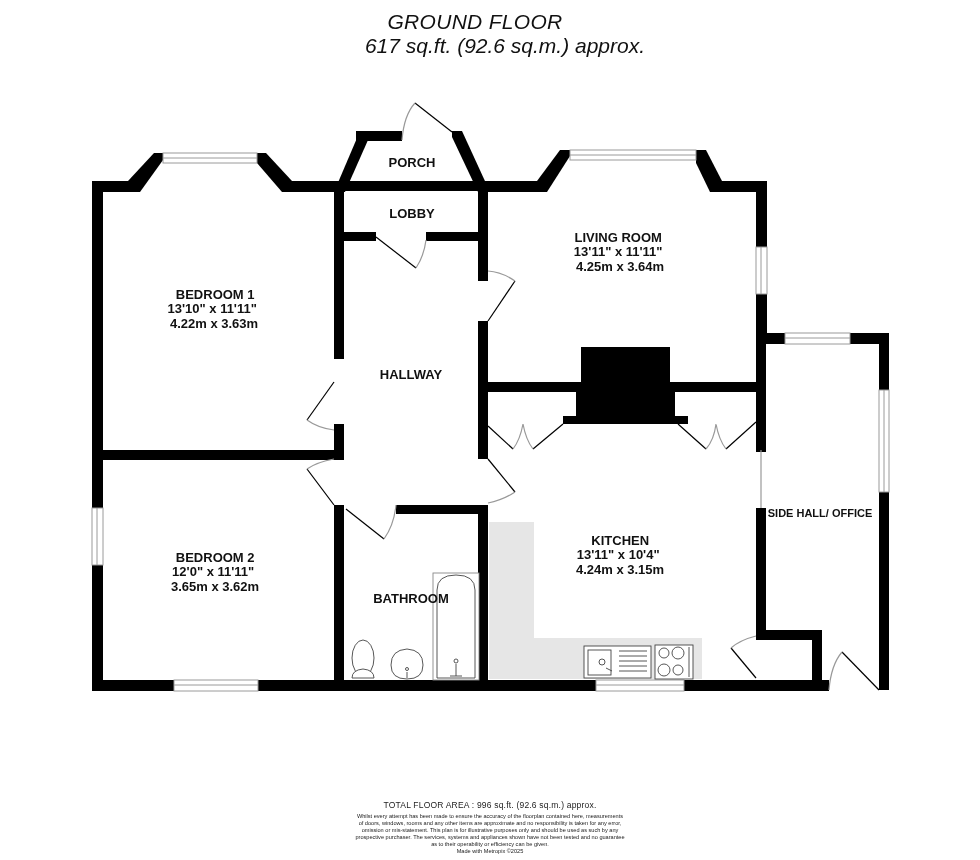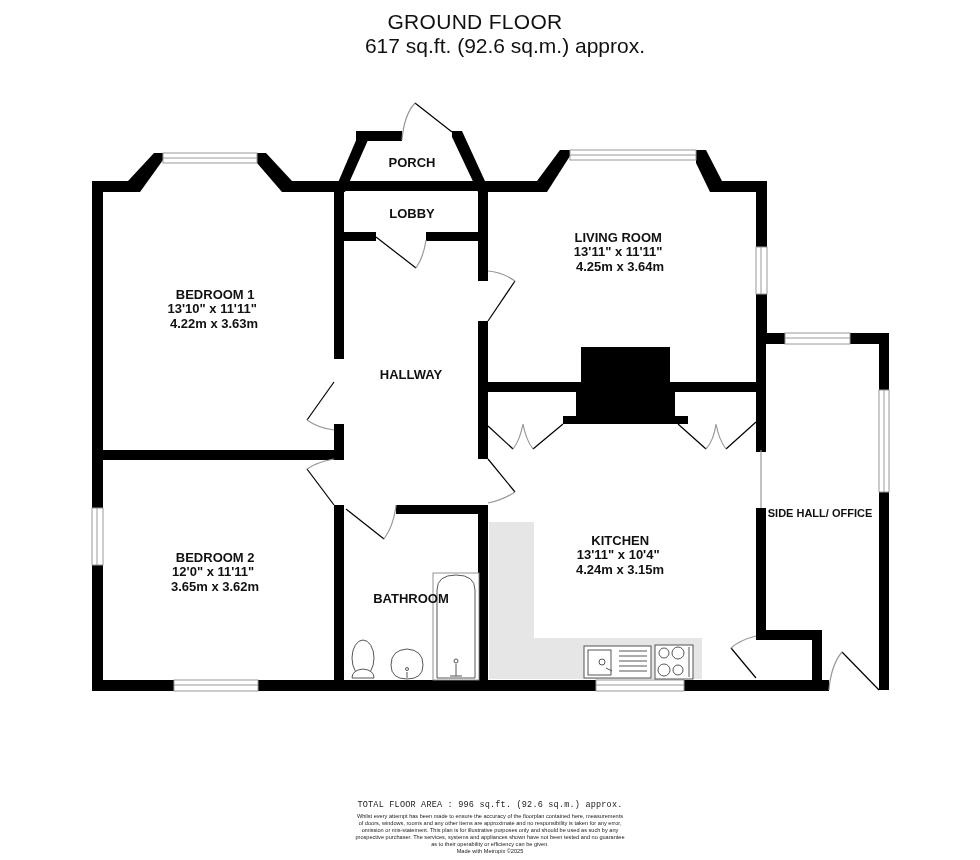--- a/index.html
+++ b/index.html
@@ -1,23 +1,23 @@
 <!DOCTYPE html>
 <html><head>
   <meta charset="utf-8">
   <style>
     html, body { margin: 0; padding: 0; background: #ffffff; }
     body { width: 980px; height: 860px; position: relative; overflow: hidden; font-family: "Liberation Sans", sans-serif; color: #111; }
-    .header { position: absolute; left: 0; top: 10px; width: 980px; text-align: center; }
+    .header { position: absolute; left: 0; top: 10px; width: 980px; text-align: center; font-style: italic; }
     .header .title { font-size: 21px; line-height: 24px; letter-spacing: 0.3px; margin-left: -30px; }
     .header .area { font-size: 21px; line-height: 24px; margin-left: 30px; }
     svg.plan { position: absolute; left: 0; top: 0; }
     .room-label { font-family: "Liberation Sans", sans-serif; font-weight: bold; font-size: 13px; fill: #111; }
     .footer { position: absolute; left: 290px; top: 800px; width: 400px; text-align: center; color: #222; }
-    .footer .total { font-size: 8.5px; line-height: 11px; letter-spacing: 0.2px; font-family: Liberation Mono, monospace; }
+    .footer .total { font-size: 8.5px; line-height: 11px; letter-spacing: 0.2px; }
     .footer .disclaimer { font-size: 5.6px; line-height: 7px; margin-top: 2px; }
   </style>
 </head>
 <body>
 
 <div class="header">
   <div class="title">GROUND FLOOR</div>
   <div class="area">617 sq.ft. (92.6 sq.m.) approx.</div>
 </div>
 

